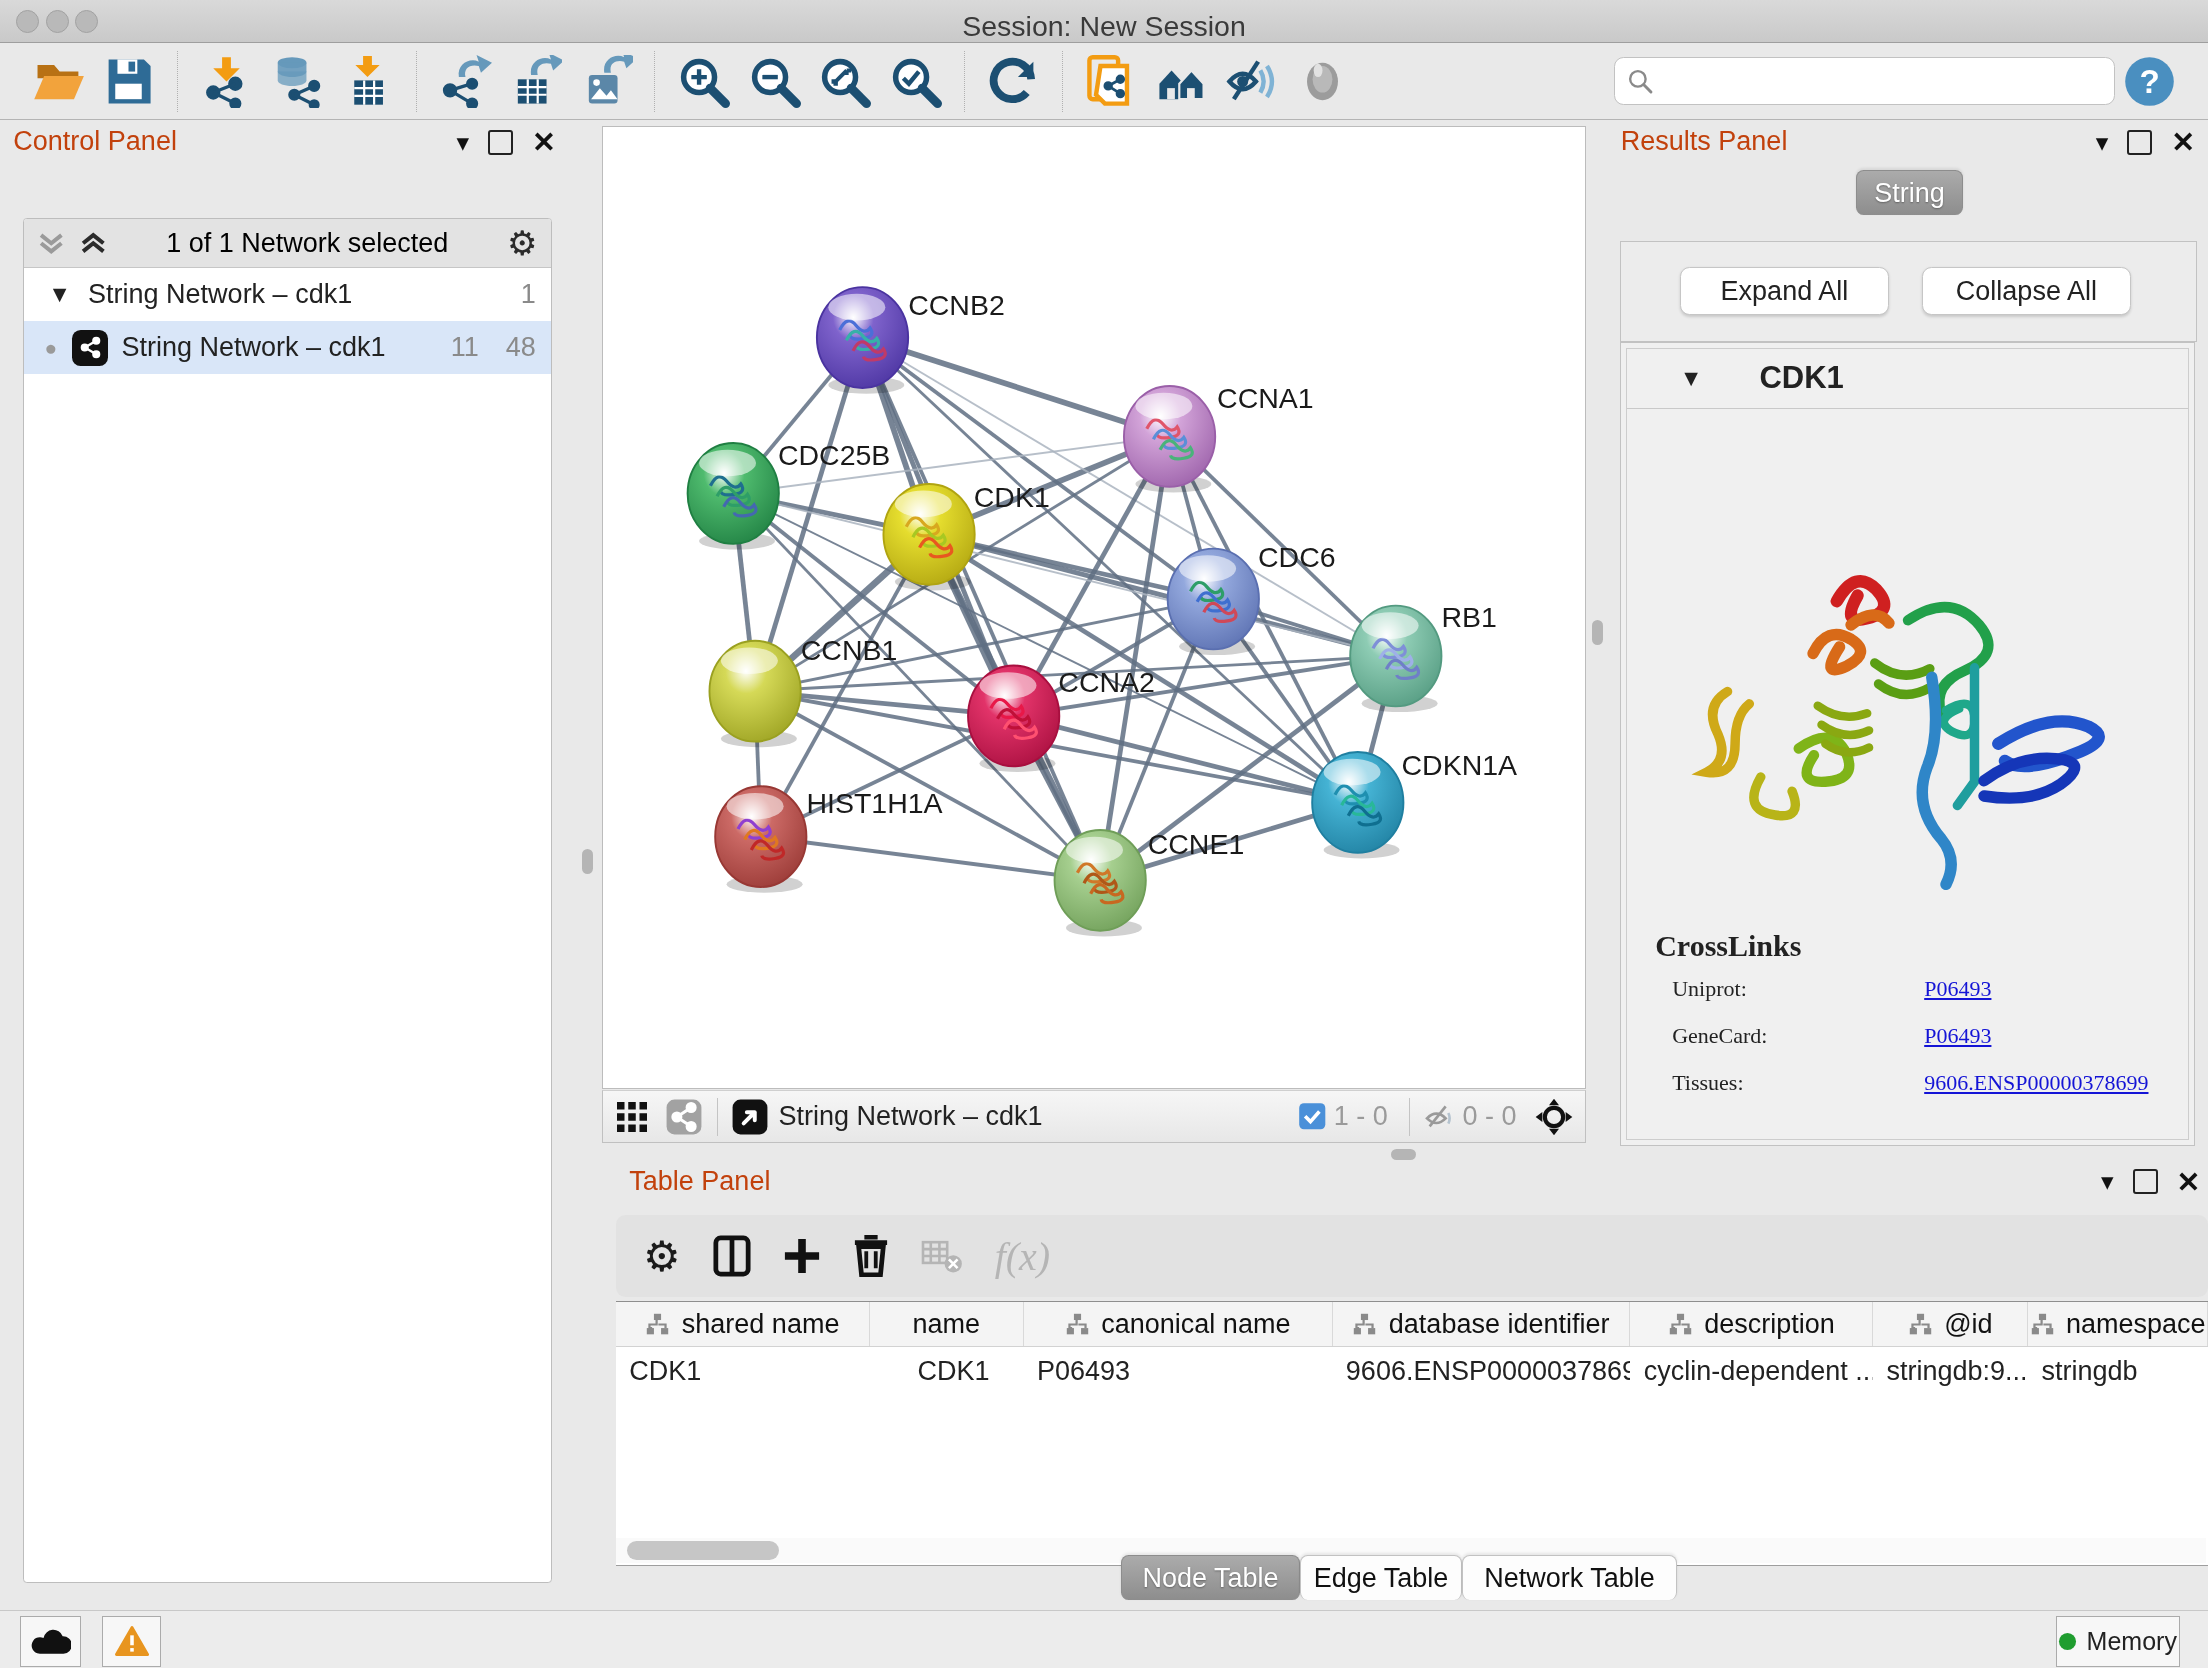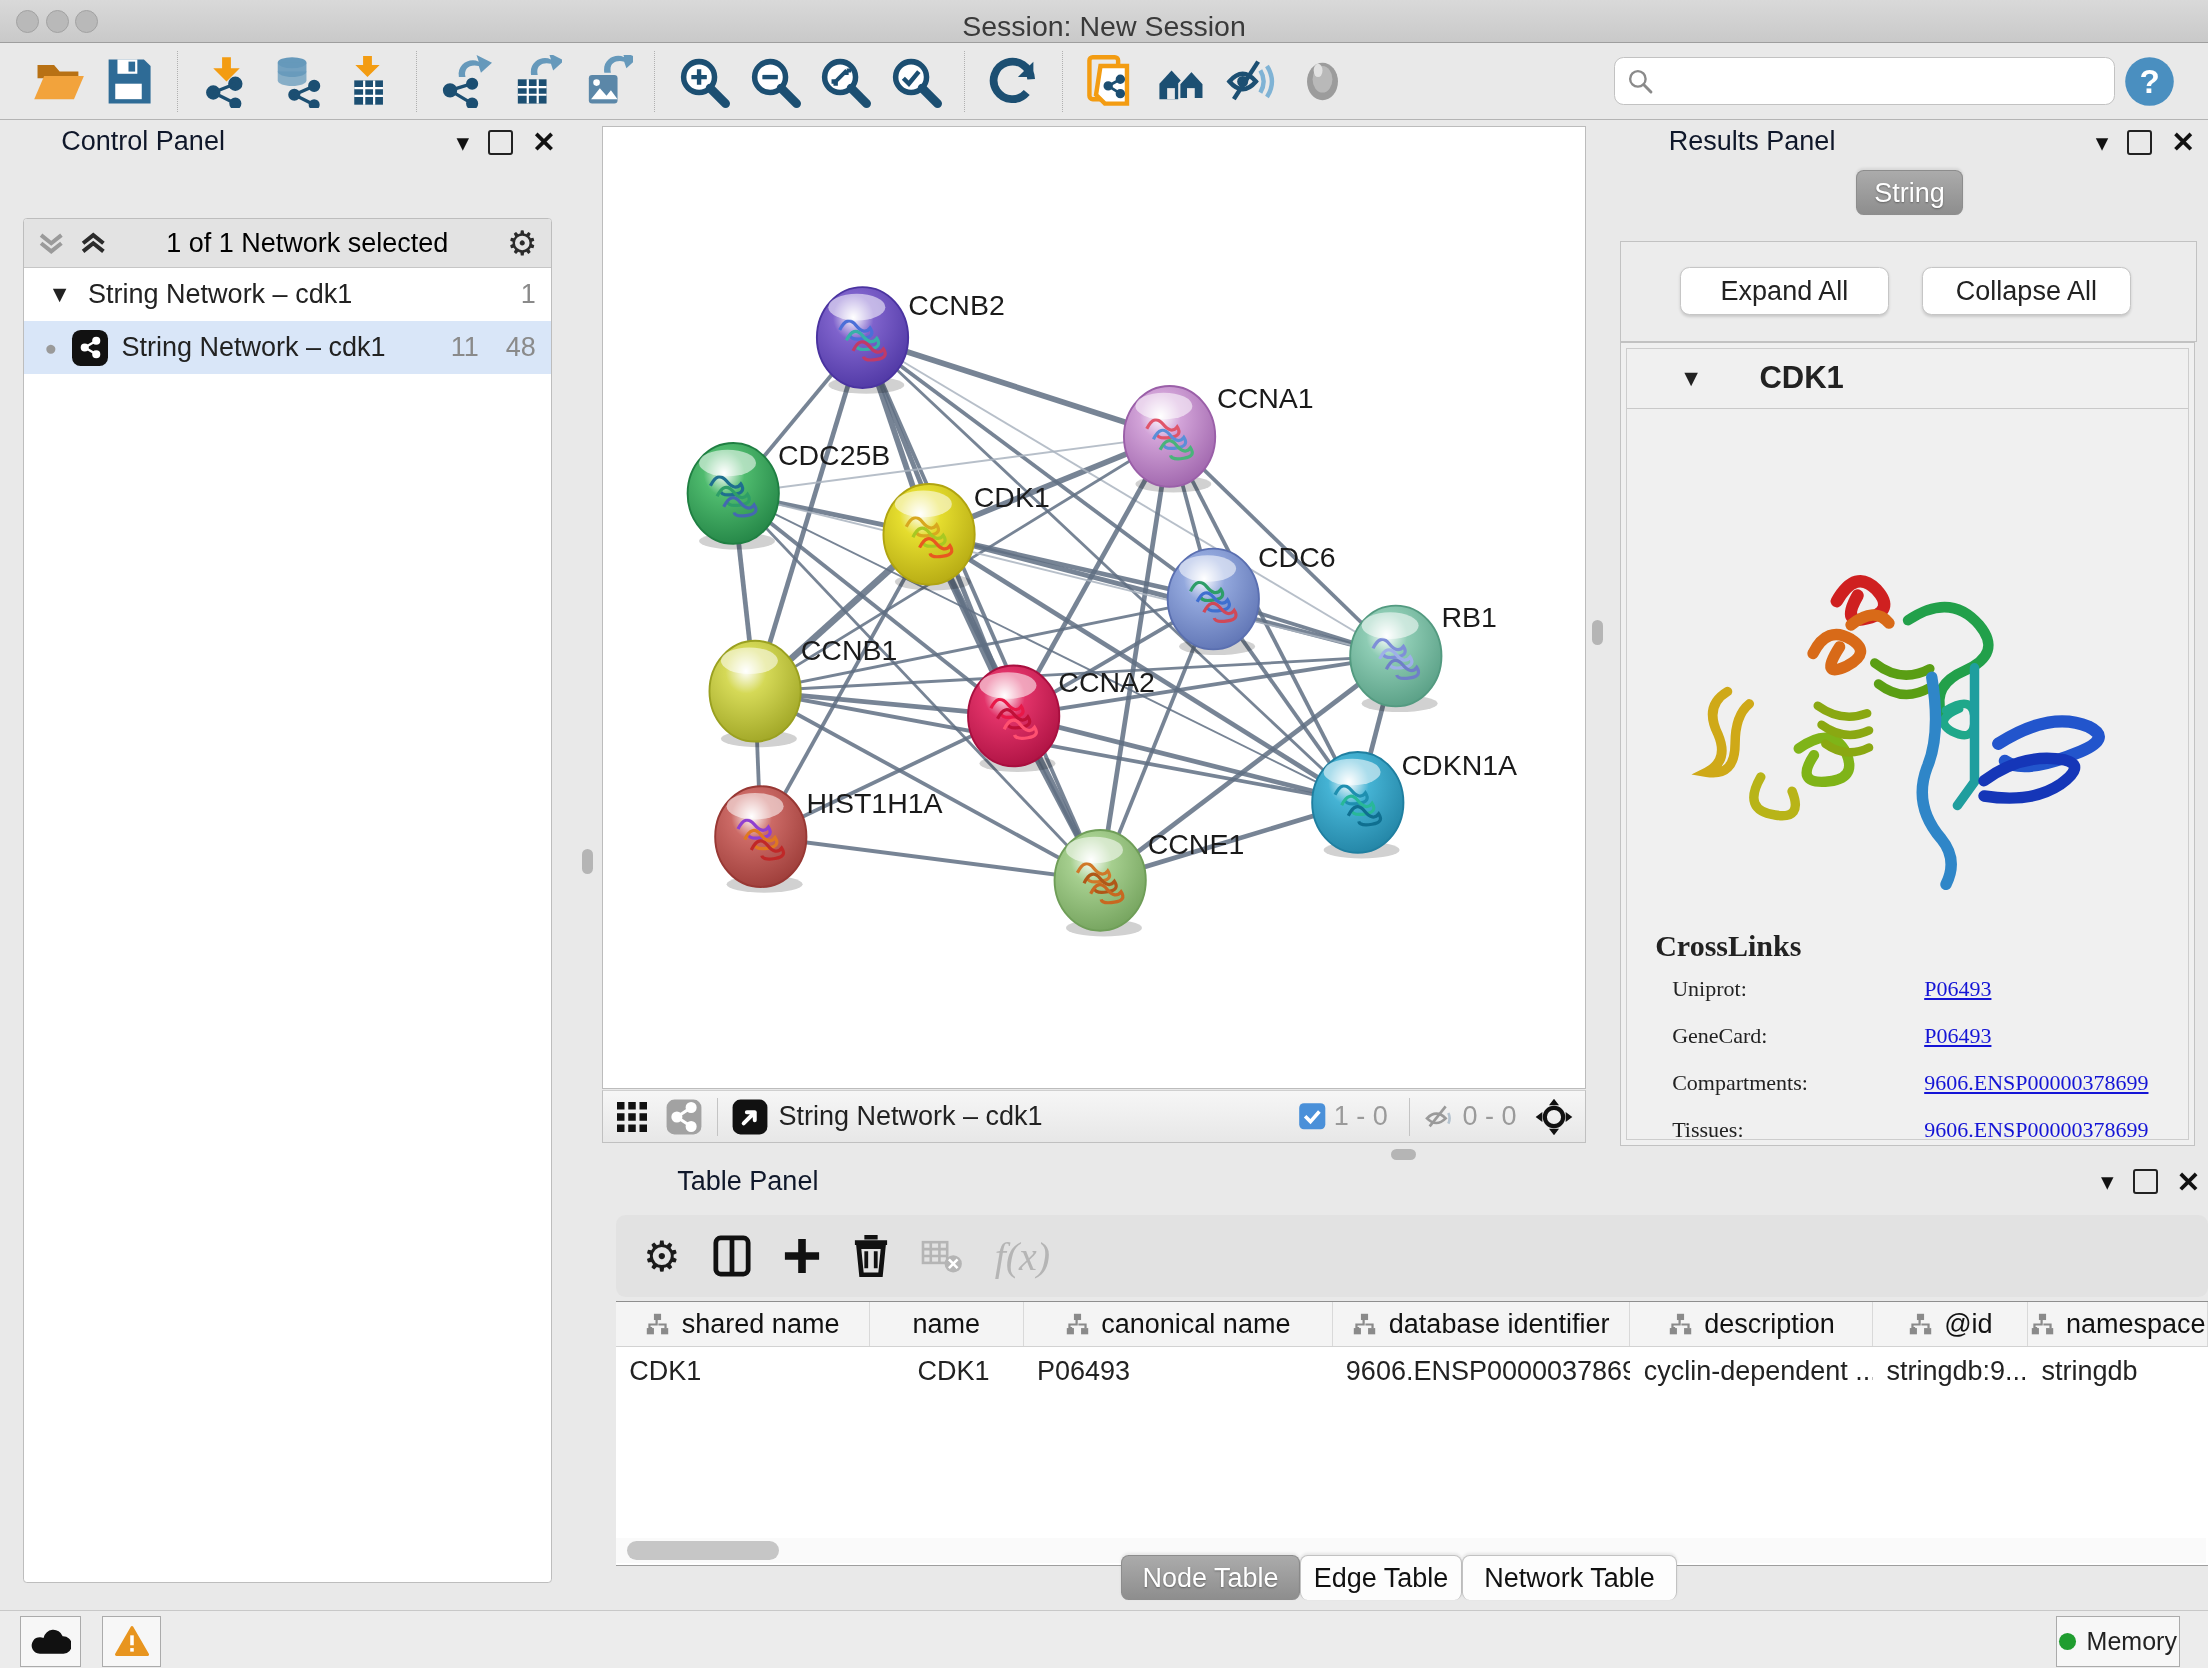--- a/index.html
+++ b/index.html
@@ -9,21 +9,21 @@
   #titlebar{left:0;top:0;width:2208px;height:42px;background:linear-gradient(#d9d9d9,#c9c9c9);border-bottom:1px solid #9e9e9e;}
   .tl{width:21px;height:21px;border-radius:50%;background:#b9b9b9;border:1px solid #a2a2a2;top:9.5px;}
   #win-title{width:100%;text-align:center;top:10px;font-size:28.5px;color:#3a3a3a;}
   
   #toolbar{left:0;top:43px;width:2208px;height:77px;background:#e9e9e9;border-bottom:1.9px solid #b4b4b4;display:flex;align-items:center;padding:0 23px;box-sizing:border-box;}
   .tbi{width:57px;height:57px;margin:0 6.7px;display:flex;align-items:center;justify-content:center;}
   .tbdiv{width:0;height:61px;border-left:1.9px dotted #b0b0b0;margin:0 13.3px;}
   #search-wrap{margin-left:auto;width:476px;height:46px;background:#fff;border:1.9px solid #c2c2c2;border-radius:9.5px;display:flex;align-items:center;padding:0 11.4px;}
   #search-input{border:none;outline:none;font-size:25px;flex:1;font-family:"Liberation Sans",sans-serif;background:transparent;}
   
-  .panel-title{font-size:27px;color:#0f172a;margin-left:48px;}
+  .panel-title{font-size:27px;color:#c2410c;}
   .ph-icons{display:flex;align-items:center;gap:19px;}
   .tri{font-size:25px;color:#111;line-height:1;}
   .float-ic{width:21px;height:21px;border:2.9px solid #222;border-radius:2.9px;}
   .close-ic{font-size:28.5px;font-weight:bold;color:#111;line-height:1;}
   .tab{height:44px;display:flex;align-items:center;justify-content:center;font-size:27px;border:1px solid #c2c2c2;border-bottom:none;border-radius:7.6px 7.6px 0 0;background:#fdfdfd;color:#111;box-shadow:0 -1.9px 2.9px rgba(0,0,0,0.08);}
   .tab.sel{background:linear-gradient(#ababab,#8d8d8d);color:#fff;border-color:#8d8d8d;text-shadow:0 1px 1.9px rgba(0,0,0,.35);}
   
   #control-panel{left:9.5px;top:126px;width:554px;height:1481px;}
   #cp-tabs{left:59px;top:48px;display:flex;}
   #cp-box{left:13.3px;top:92px;width:527px;height:1363px;border:1px solid #bdbdbd;border-radius:3.8px;background:#fff;overflow:hidden;}
@@ -586,24 +586,20 @@
       <div class="abs" id="crosslinks" style="left:28.5px;top:580px;width:514px;">
         <h3>CrossLinks</h3>
         <div id="crosslinks-rows">
             <div class="cl-row">
               <span class="cl-label">Uniprot:</span>
               <span class="cl-val">P06493</span>
             </div>
             <div class="cl-row">
               <span class="cl-label">GeneCard:</span>
               <span class="cl-val">P06493</span>
-            </div>
-            <div class="cl-row">
-              <span class="cl-label">Compartments:</span>
-              <span class="cl-val">9606.ENSP00000378699</span>
             </div>
             <div class="cl-row">
               <span class="cl-label">Tissues:</span>
               <span class="cl-val">9606.ENSP00000378699</span>
             </div>
           </div>
       </div>
     </div>
   </div>
 </div>

